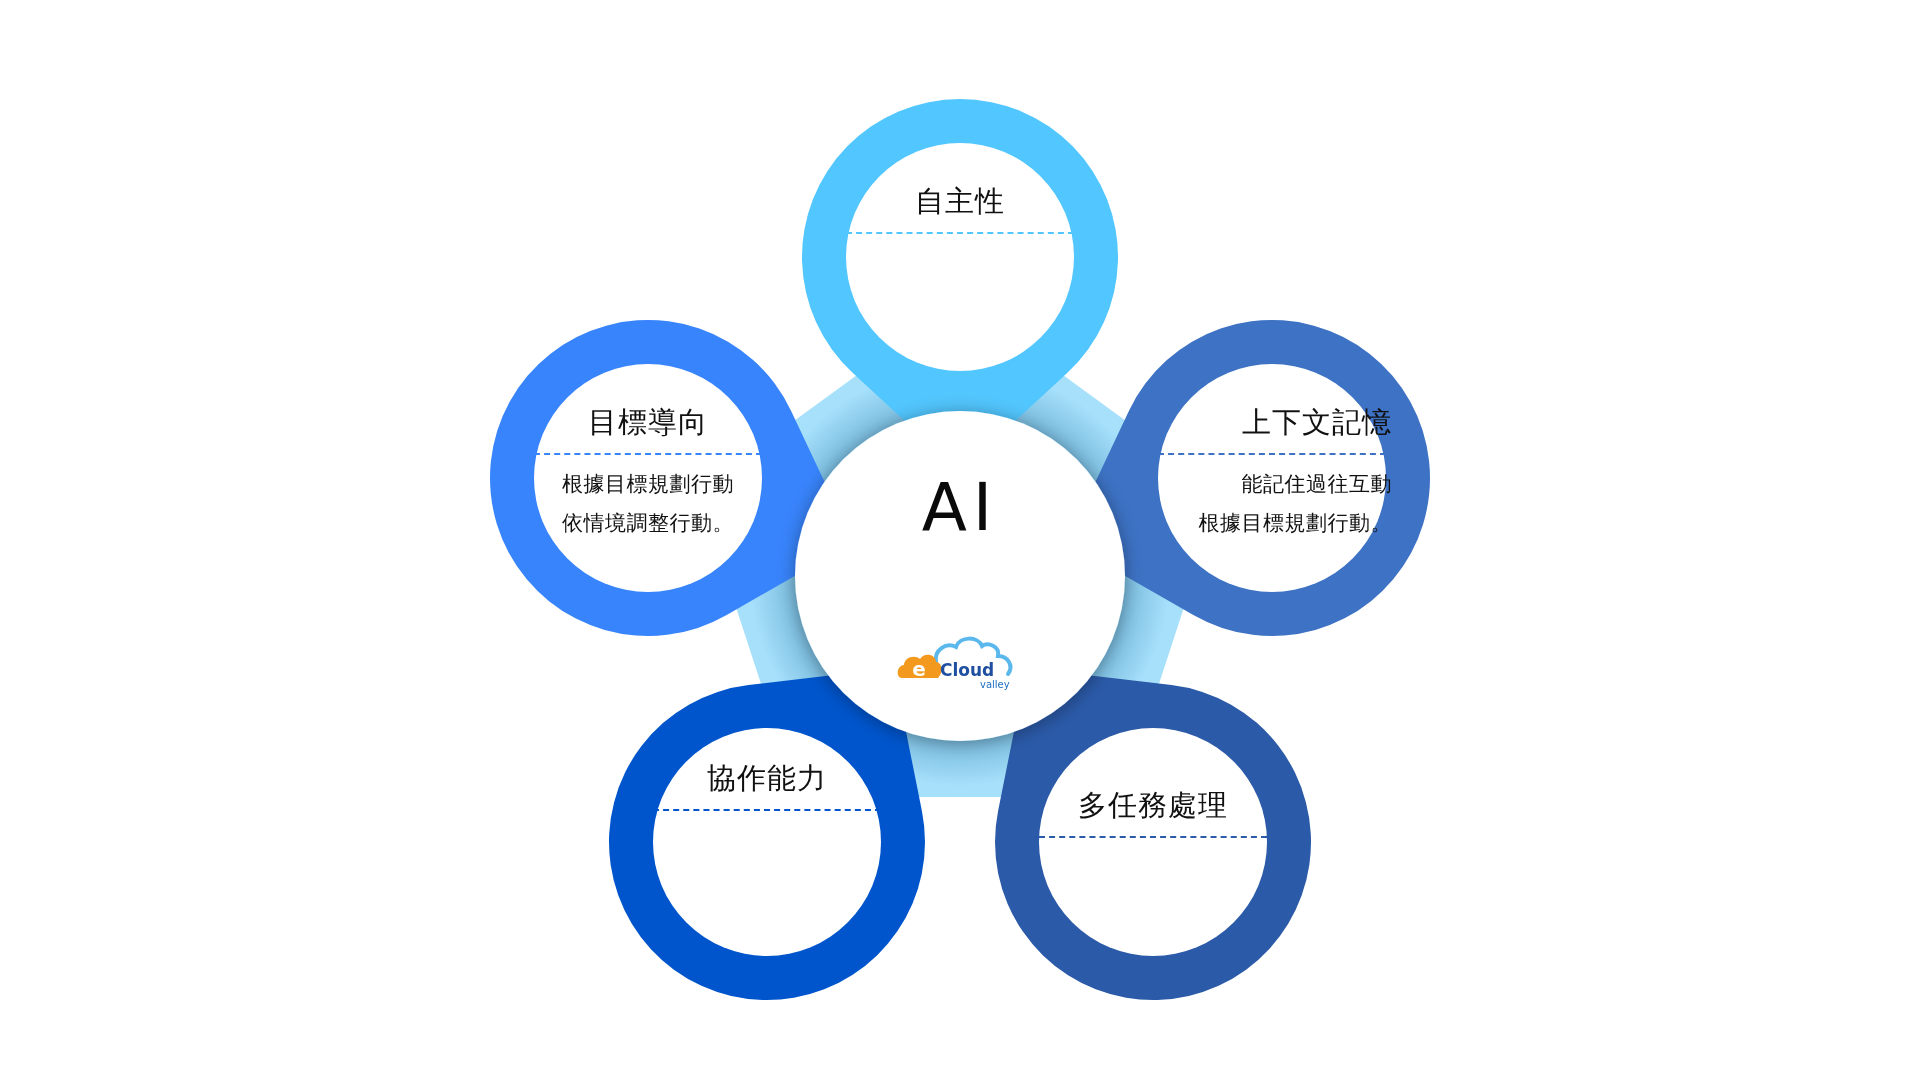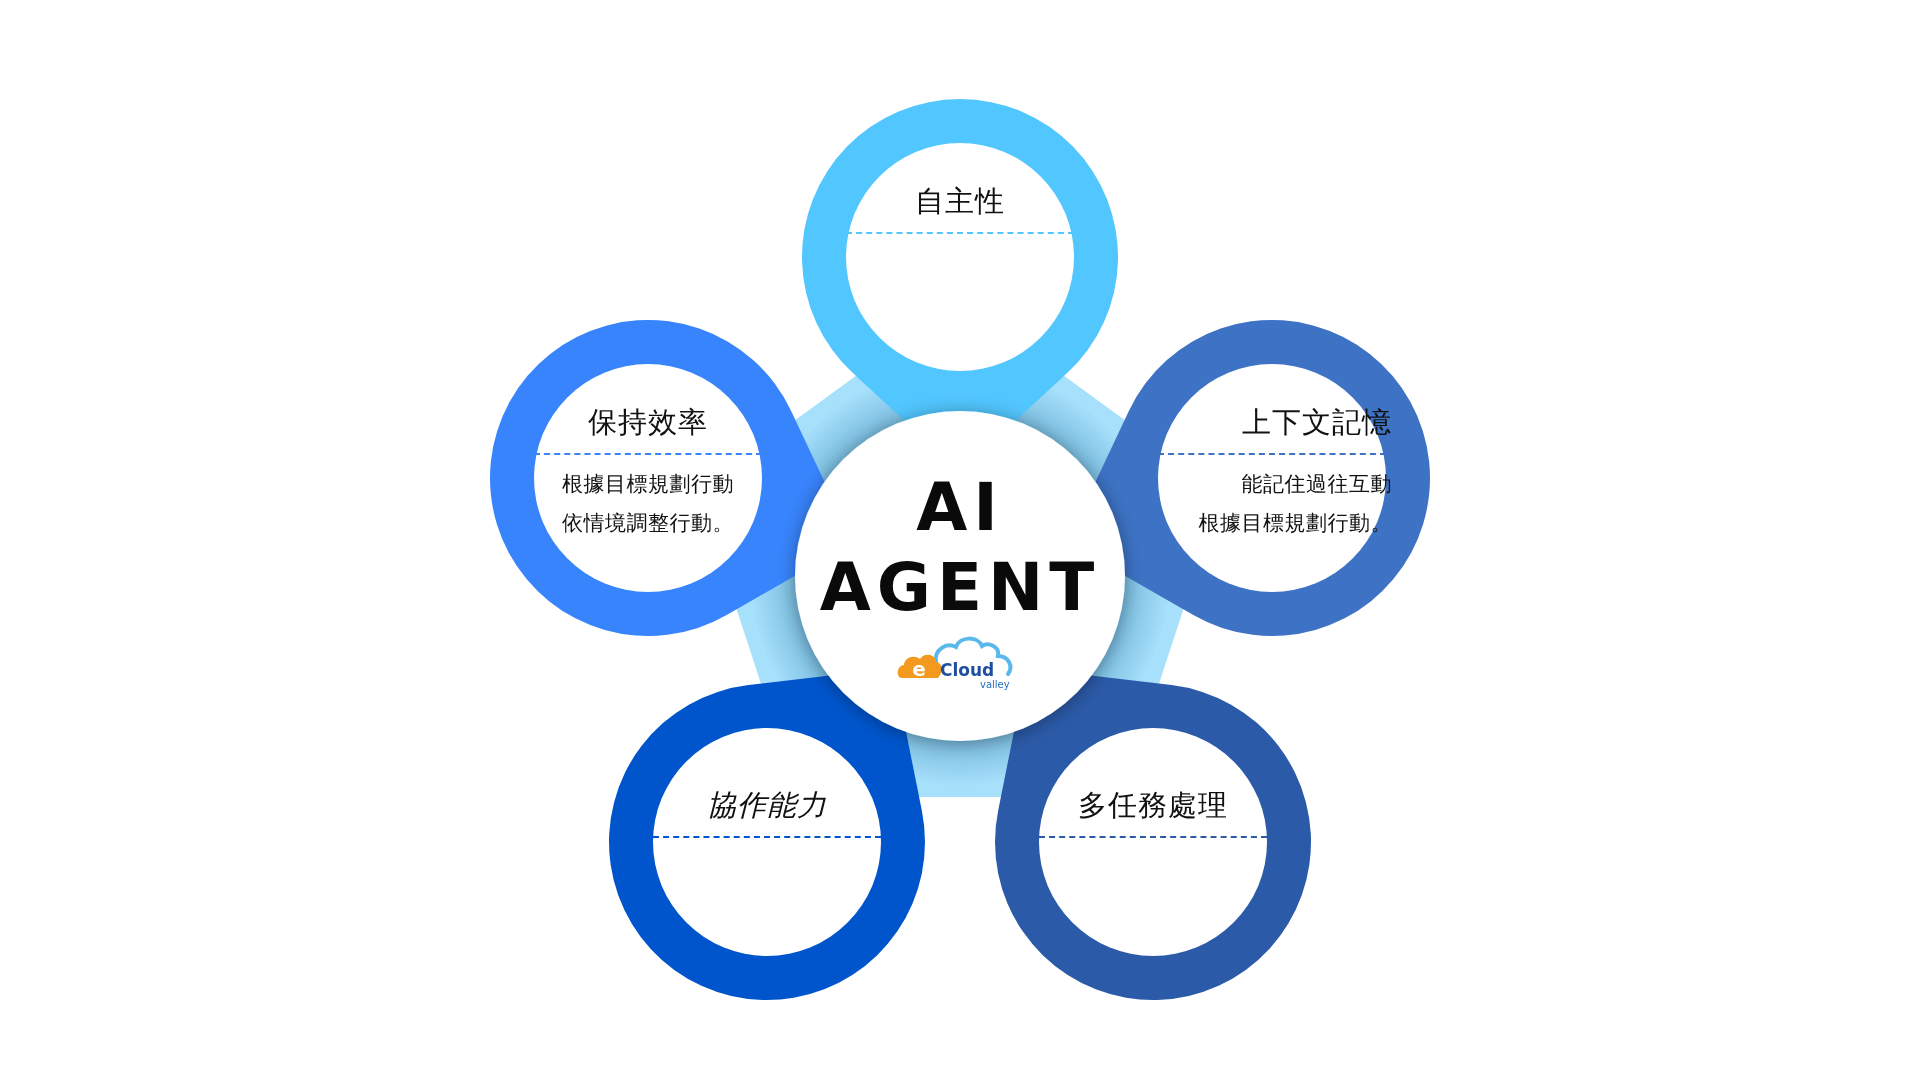--- a/index.html
+++ b/index.html
@@ -4,21 +4,21 @@
 <style>
   html, body { margin: 0; padding: 0; background: #ffffff; }
   body { width: 1920px; height: 1080px; position: relative; overflow: hidden;
          font-family: "DejaVu Sans", "Liberation Sans", sans-serif; }
   #stage { position: absolute; left: 0; top: 0; width: 1614px; height: 1080px; }
   .petal-text { position: absolute; width: 240px; text-align: center; color: #111; }
   .petal-title { font-size: 29px; line-height: 34px; height: 34px; letter-spacing: 1px; }
   .petal-divider { width: 228px; margin: 14px auto 10px auto; border-top: 2px dashed #3884fc; height: 0; }
   .petal-body { font-size: 21px; line-height: 39px; white-space: pre-line; letter-spacing: 0.5px; }
   .center-title { position: absolute; left: 795px; width: 330px; text-align: center;
-                  font-family: "DejaVu Sans", sans-serif; font-weight: bold; color: #0a0a0a;
+                  font-family: "DejaVu Sans", sans-serif; font-weight: normal; color: #0a0a0a;
                   font-size: 66px; line-height: 80px; letter-spacing: 6px; }
   #logo { position: absolute; left: 896px; top: 632px; width: 124px; height: 62px; }
 </style>
 </head>
 <body>
 
 <div id="stage">
   <svg id="svg" width="1920" height="1080" viewBox="0 0 1920 1080" xmlns="http://www.w3.org/2000/svg">
     <defs>
       <radialGradient id="pentShade" cx="960" cy="576" r="300" gradientUnits="userSpaceOnUse">
@@ -72,34 +72,33 @@
     <div class="petal-text" style="left: 1152px; top: 405px; text-align: right;">
       <div class="petal-title">上下文記憶</div>
       <div class="petal-divider" style="border-top-color: rgb(61, 114, 196);"></div>
       <div class="petal-body">能記住過往互動
 根據目標規劃行動。</div>
     </div>
     <div class="petal-text" style="left: 1033px; top: 769px; margin-top: 19px;">
       <div class="petal-title">多任務處理</div>
       <div class="petal-divider" style="border-top-color: rgb(43, 90, 168);"></div>
     </div>
-    <div class="petal-text" style="left: 647px; top: 788px; font-style: italic;">
+    <div class="petal-text" style="left: 647px; top: 761px;">
       <div class="petal-title">協作能力</div>
       <div class="petal-divider" style="border-top-color: rgb(0, 85, 204);"></div>
     </div>
     <div class="petal-text" style="left: 528px; top: 405px;">
-      <div class="petal-title">保持效率</div>
+      <div class="petal-title">目標導向</div>
       <div class="petal-divider" style="border-top-color: rgb(56, 132, 252);"></div>
       <div class="petal-body">根據目標規劃行動
 依情境調整行動。</div>
     </div>
   </div>
 
   <div class="center-title" style="top:468px;">AI</div>
-  <div class="center-title" style="top:548px;">AGENT</div>
 
   <svg id="logo" viewBox="0 0 124 62" xmlns="http://www.w3.org/2000/svg">
 
     <path d="M40 30 C38 18 50 10 60 15 C64 4 82 4 86 14 C92 10 104 14 102 24 C112 24 118 34 112 42" fill="none" stroke="#5bb8ec" stroke-width="4" stroke-linecap="round"></path>
 
     <path d="M6 46 C0 46 0 34 8 33 C8 26 18 22 24 27 C28 20 40 22 40 30 C46 30 48 40 42 46 Z" fill="#f39a1e"></path>
     <text x="23" y="44" text-anchor="middle" font-family="DejaVu Sans, sans-serif" font-weight="bold" font-size="20" fill="#ffffff">e</text>
     <text x="44" y="44" font-family="DejaVu Sans, sans-serif" font-weight="bold" font-size="17" fill="#1f4fa0">Cloud</text>
     <text x="84" y="56" font-family="DejaVu Sans, sans-serif" font-size="10" fill="#1f6fc0">valley</text>
   </svg>

